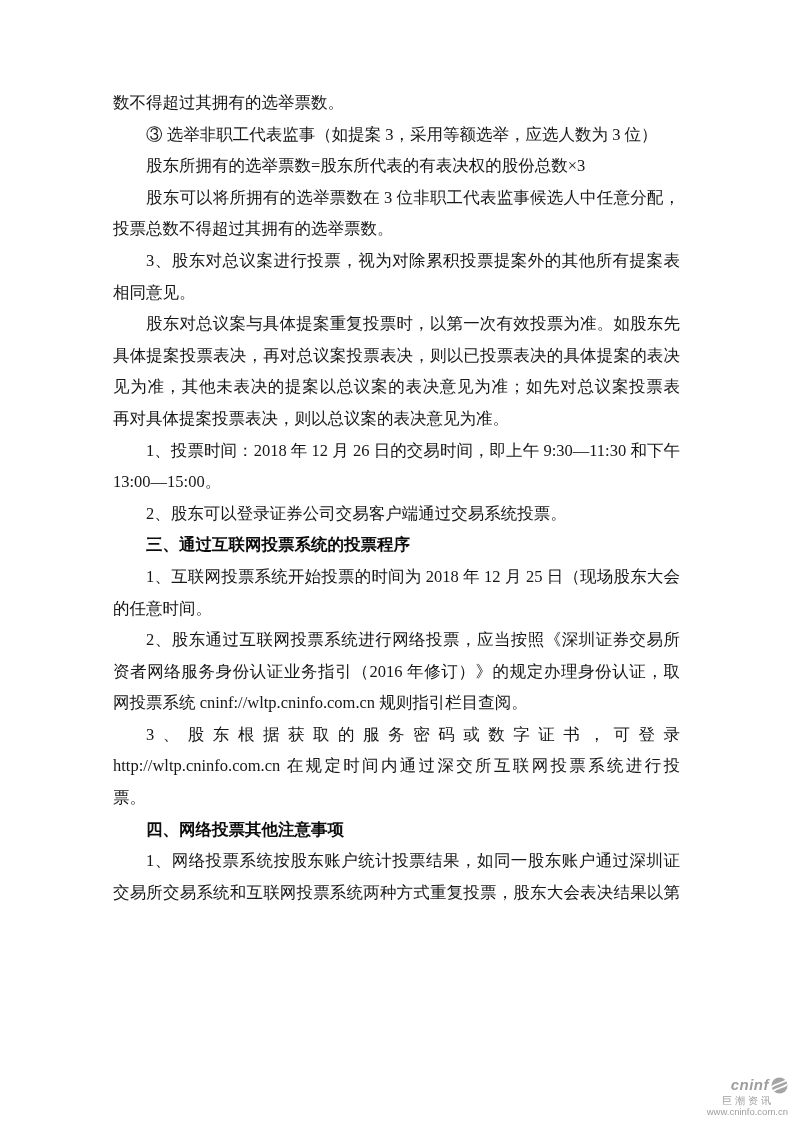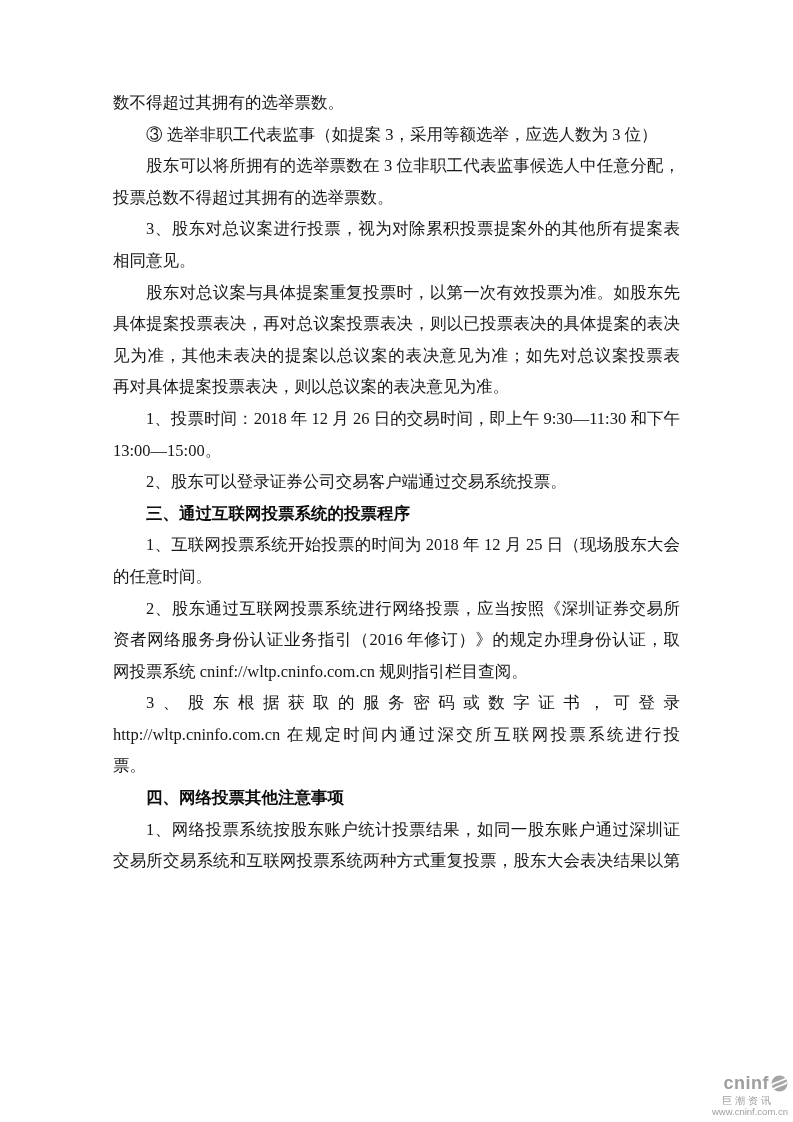--- a/index.html
+++ b/index.html
@@ -49,39 +49,41 @@
     line-height: 1.1;
   }
   .logo-row {
     display: flex;
     align-items: center;
     justify-content: flex-end;
     gap: 2px;
   }
   .logo .brand {
     font-weight: 700;
-    font-size: 18px;
+    font-size: 15px;
     letter-spacing: 0.5px;
+    font-style: italic;
   }
   .logo .swirl { display: inline-block; width: 17px; height: 17px; }
   .logo .brand-cn {
     font-size: 10px;
     letter-spacing: 3px;
     margin: 1px 14px 1px 0;
   }
   .logo .logo-url { font-size: 9.5px; }
 </style>
 </head>
 <body>
 
 <div class="page">
 
   <div class="doc" id="doc">
       <div class="line body">数不得超过其拥有的选举票数。</div>
       <div class="line body indent">③ 选举非职工代表监事（如提案 3，采用等额选举，应选人数为 3 位）</div>
+      <div class="line body indent">股东所拥有的选举票数=股东所代表的有表决权的股份总数×3</div>
       <div class="line body indent justify">股东可以将所拥有的选举票数在 3 位非职工代表监事候选人中任意分配，但</div>
       <div class="line body">投票总数不得超过其拥有的选举票数。</div>
       <div class="line body indent justify">3、股东对总议案进行投票，视为对除累积投票提案外的其他所有提案表达</div>
       <div class="line body">相同意见。</div>
       <div class="line body indent justify">股东对总议案与具体提案重复投票时，以第一次有效投票为准。如股东先对</div>
       <div class="line body justify">具体提案投票表决，再对总议案投票表决，则以已投票表决的具体提案的表决意</div>
       <div class="line body justify">见为准，其他未表决的提案以总议案的表决意见为准；如先对总议案投票表决，</div>
       <div class="line body">再对具体提案投票表决，则以总议案的表决意见为准。</div>
       <div class="line body indent justify">1、投票时间：2018 年 12 月 26 日的交易时间，即上午 9:30—11:30 和下午</div>
       <div class="line body">13:00—15:00。</div>
@@ -105,16 +107,16 @@
       <span class="brand">cninf</span>
       <span class="swirl">
         <svg width="17" height="17" viewBox="0 0 17 17" aria-hidden="true">
           <circle cx="8.5" cy="8.5" r="8" fill="#a5a5a5"></circle>
           <path d="M0.5 10 C 5 6.5, 11 6.5, 16.5 2.5" stroke="#ffffff" stroke-width="1.8" fill="none"></path>
           <path d="M1.5 14.5 C 6.5 10.5, 12 11, 16 7.5" stroke="#ffffff" stroke-width="1.8" fill="none"></path>
         </svg>
       </span>
     </div>
     <div class="brand-cn">巨潮资讯</div>
-    <div class="logo-url">www.cninf.com.cn</div>
+    <div class="logo-url">www.cninfo.com.cn</div>
   </div>
 
 </div>
 
 </body></html>

